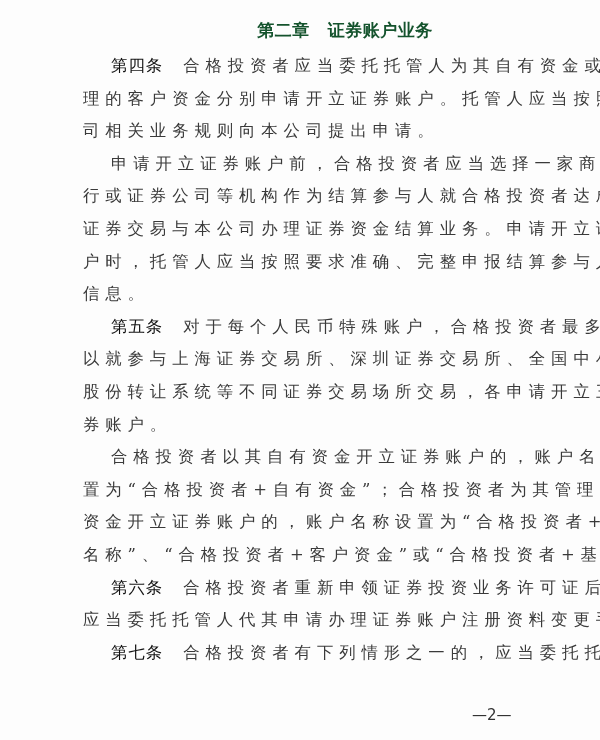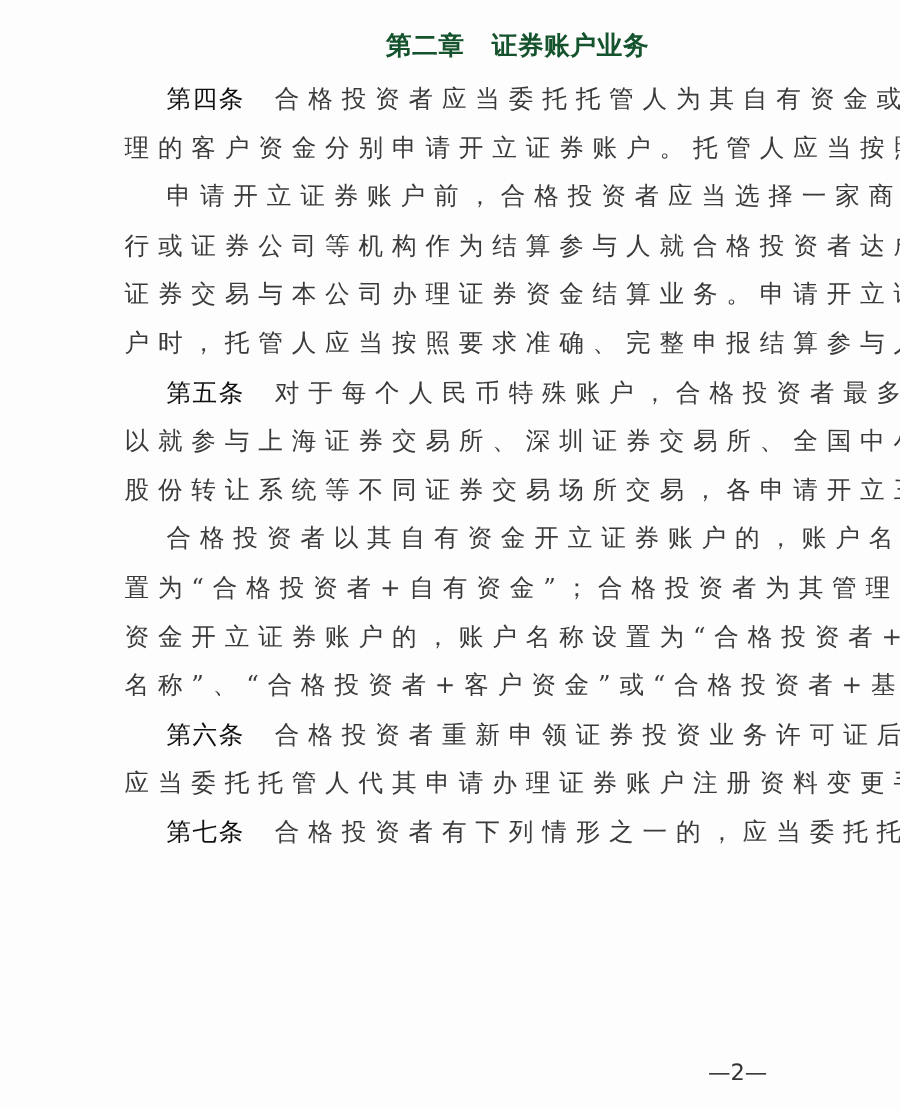--- a/index.html
+++ b/index.html
@@ -26,33 +26,36 @@
 
   <div class="title">
     <span>第二章</span><span class="gap"></span><span>证券账户业务</span>
   </div>
 
   <div class="body">
 
     <div>
       <div class="line indent"><span class="art">第四条</span><span class="art-gap"></span><span>合格投资者应当委托托管人为其自有资金或管</span></div>
       <div class="line">理的客户资金分别申请开立证券账户。托管人应当按照本公</div>
+      <div class="line">司相关业务规则向本公司提出申请。</div>
     </div>
 
     <div>
       <div class="line indent">申请开立证券账户前，合格投资者应当选择一家商业银</div>
       <div class="line">行或证券公司等机构作为结算参与人就合格投资者达成的</div>
       <div class="line">证券交易与本公司办理证券资金结算业务。申请开立证券账</div>
       <div class="line">户时，托管人应当按照要求准确、完整申报结算参与人相关</div>
+      <div class="line">信息。</div>
     </div>
 
     <div>
       <div class="line indent"><span class="art">第五条</span><span class="art-gap"></span><span>对于每个人民币特殊账户，合格投资者最多可</span></div>
       <div class="line">以就参与上海证券交易所、深圳证券交易所、全国中小企业</div>
       <div class="line">股份转让系统等不同证券交易场所交易，各申请开立三个证</div>
+      <div class="line">券账户。</div>
     </div>
 
     <div>
       <div class="line indent">合格投资者以其自有资金开立证券账户的，账户名称设</div>
       <div class="line">置为“合格投资者+自有资金”；合格投资者为其管理的客户</div>
       <div class="line">资金开立证券账户的，账户名称设置为“合格投资者+客户</div>
       <div class="line">名称”、“合格投资者+客户资金”或“合格投资者+基金”。</div>
     </div>
 
     <div>

